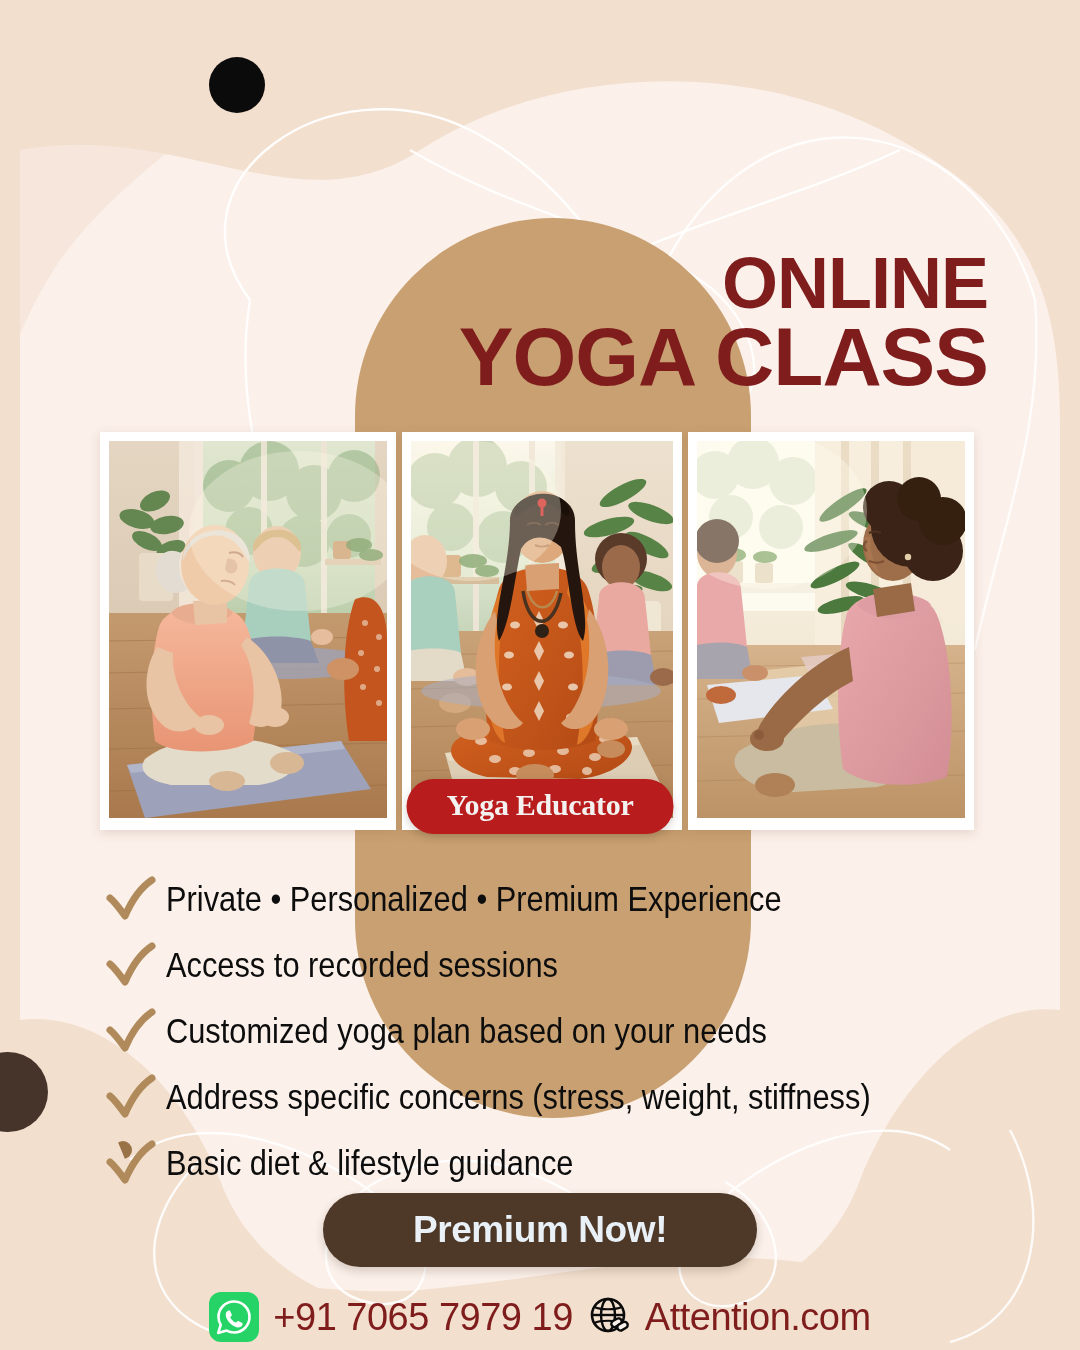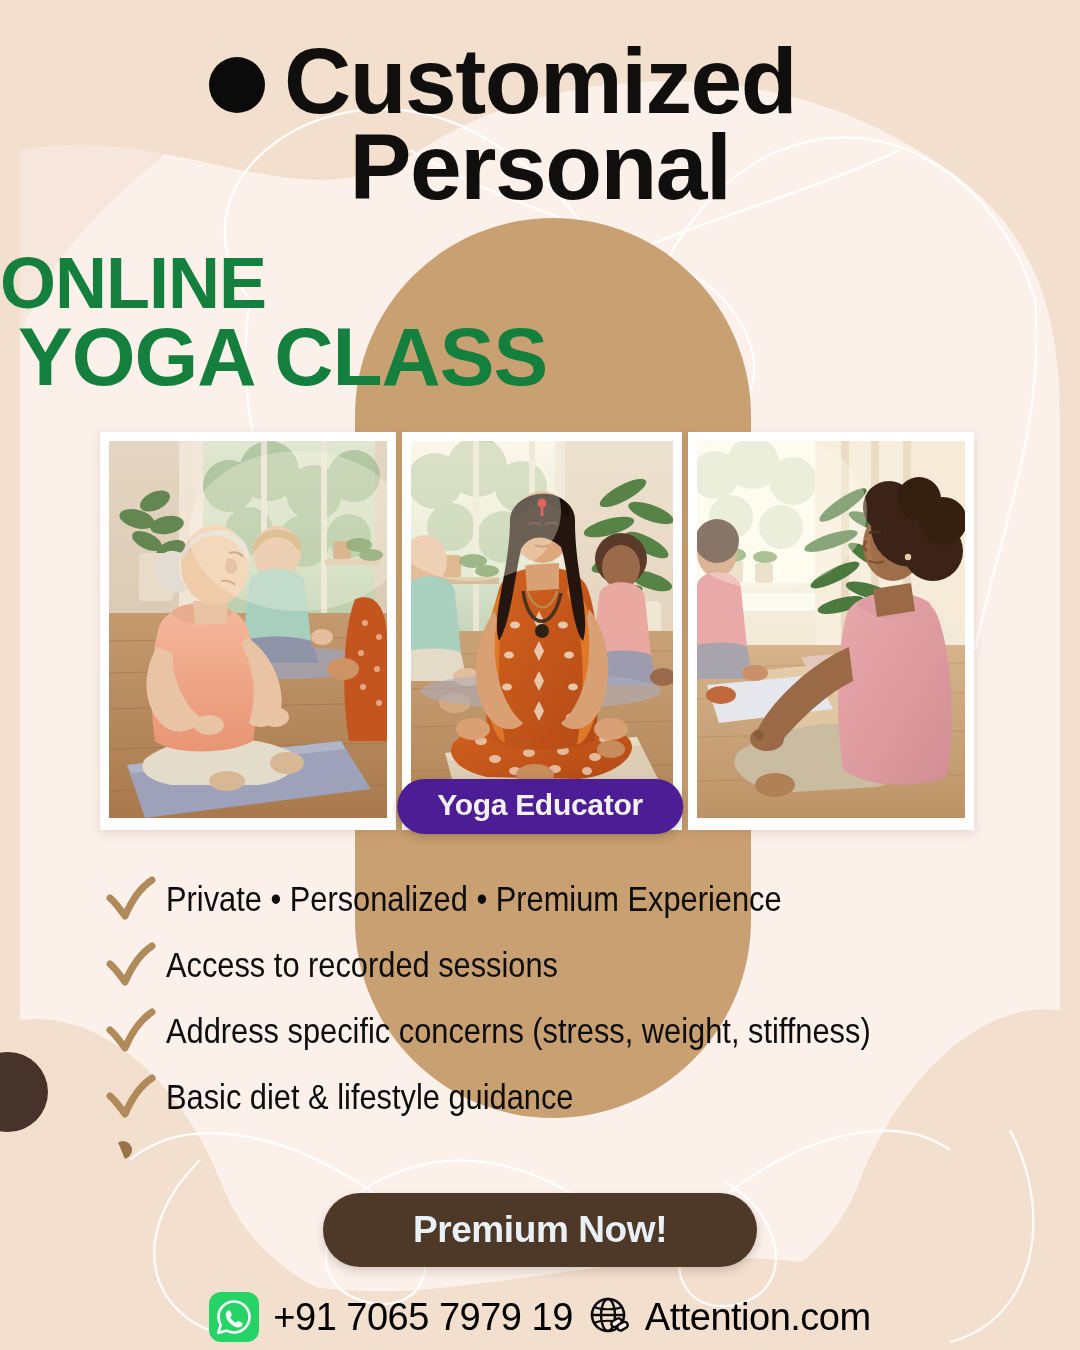--- a/index.html
+++ b/index.html
@@ -28,22 +28,22 @@
     position:absolute; left:0; top:38px; width:1080px;
     text-align:center; z-index:3;
     color:#100F0D;
     font-weight:900; letter-spacing:-1.5px;
     font-size:93px; line-height:0.93;
   }
   .headline span { display:block; }
 
   .subhead {
     position:absolute; left:0; top:250px; width:988px;
-    text-align:left; z-index:3;
-    color:#15803d; font-weight:900;
+    text-align:right; z-index:3;
+    color:#7f1d1d; font-weight:900;
     letter-spacing:-1px; line-height:0.94;
   }
   .subhead .l1 { display:block; font-size:72px; }
   .subhead .l2 { display:block; font-size:82px;margin-left:18px; }
 
   
   .photos {
     position:absolute; left:100px; top:432px;
     width:880px; height:398px;
     display:flex; gap:6px; z-index:3;
@@ -56,26 +56,27 @@
   .frame.f1 { flex:0 0 296px; }
   .frame.f2 { flex:0 0 280px; }
   .frame.f3 { flex:0 0 286px; }
   .photo { position:relative; width:100%; height:100%; overflow:hidden; background:#E6DAC9; }
   .photo svg { position:absolute; inset:0; width:100%; height:100%; display:block; }
 
   
   .badge {
     position:absolute; left:50%; transform:translateX(-50%);
     top:779px; z-index:6;
-    background:#4c1d95; color:#F4F2F0;
+    background:#b91c1c; color:#F4F2F0;
     border-radius:44px; padding:9px 40px 12px 40px;
     text-align:center; font-weight:800;
     font-size:30px; line-height:1.12;
     letter-spacing:-0.3px;
     box-shadow:0 3px 8px rgba(60,40,25,0.22);
+    font-family:Liberation Serif, serif;
   }
   .badge span { display:block; }
 
   
   .benefits {
     position:absolute; left:104px; top:858px;
     width:930px; z-index:4;
   }
   .benefit { display:flex; align-items:center; height:50px;margin-top:16px; }
   .check { flex:0 0 62px; height:46px; position:relative; }
@@ -102,21 +103,21 @@
 
   
   .footer {
     position:absolute; left:0; top:1292px; width:1080px;
     display:flex; align-items:center; justify-content:center;
     gap:14px; z-index:5;
   }
   .wa-icon { width:50px; height:50px; flex:0 0 50px; }
   .globe-icon { width:44px; height:44px; flex:0 0 44px; }
   .contact-text {
-    font-size:38px; color:#000000; font-weight:500;
+    font-size:38px; color:#7f1d1d; font-weight:500;
     letter-spacing:-0.5px; white-space:nowrap;
   }
 </style>
 </head>
 <body>
 
 <div class="poster">
 
   <div class="bg-layer">
     <svg class="bg-svg" viewBox="0 0 1080 1350" preserveAspectRatio="none">
@@ -157,24 +158,20 @@
       <path d="M 950,1150 C 880,1100 760,1155 700,1220 C 655,1268 690,1322 745,1302
                C 796,1283 780,1212 725,1182" fill="none" stroke="#FFFFFF" stroke-width="2.4" opacity="0.9"></path>
       <path d="M 1010,1130 C 1055,1215 1035,1320 950,1342" fill="none" stroke="#FFFFFF" stroke-width="2.4" opacity="0.85"></path>
 
       <circle cx="8" cy="1092" r="40" fill="#46332A"></circle>
     </svg>
   </div>
 
   <div class="arch"></div>
 
-  <h1 class="headline">
-    <span>Customized</span>
-    <span>Personal</span>
-  </h1>
 
   <h2 class="subhead">
     <span class="l1">ONLINE</span>
     <span class="l2">YOGA CLASS</span>
   </h2>
 
   <div class="photos">
 
     <div class="frame f1">
       <div class="photo">
@@ -569,20 +566,28 @@
           </svg>
         </span>
         <span class="benefit-text">Access to recorded sessions</span>
       </li>
       <li class="benefit">
         <span class="check">
           <svg viewBox="0 0 54 46">
             <path d="M6 22 C11 26 16 33 21 40 C27 26 36 12 48 4" fill="none" stroke="#B08A5A" stroke-width="7" stroke-linecap="round" stroke-linejoin="round"></path>
           </svg>
         </span>
+        <span class="benefit-text">Customized yoga plan based on your needs</span>
+      </li>
+      <li class="benefit">
+        <span class="check">
+          <svg viewBox="0 0 54 46">
+            <path d="M6 22 C11 26 16 33 21 40 C27 26 36 12 48 4" fill="none" stroke="#B08A5A" stroke-width="7" stroke-linecap="round" stroke-linejoin="round"></path>
+          </svg>
+        </span>
         <span class="benefit-text">Address specific concerns (stress, weight, stiffness)</span>
       </li>
       <li class="benefit">
         <span class="check">
           <svg viewBox="0 0 54 46">
             <path d="M6 22 C11 26 16 33 21 40 C27 26 36 12 48 4" fill="none" stroke="#B08A5A" stroke-width="7" stroke-linecap="round" stroke-linejoin="round"></path>
           </svg>
         </span>
         <span class="benefit-text">Basic diet &amp; lifestyle guidance</span>
       </li>

